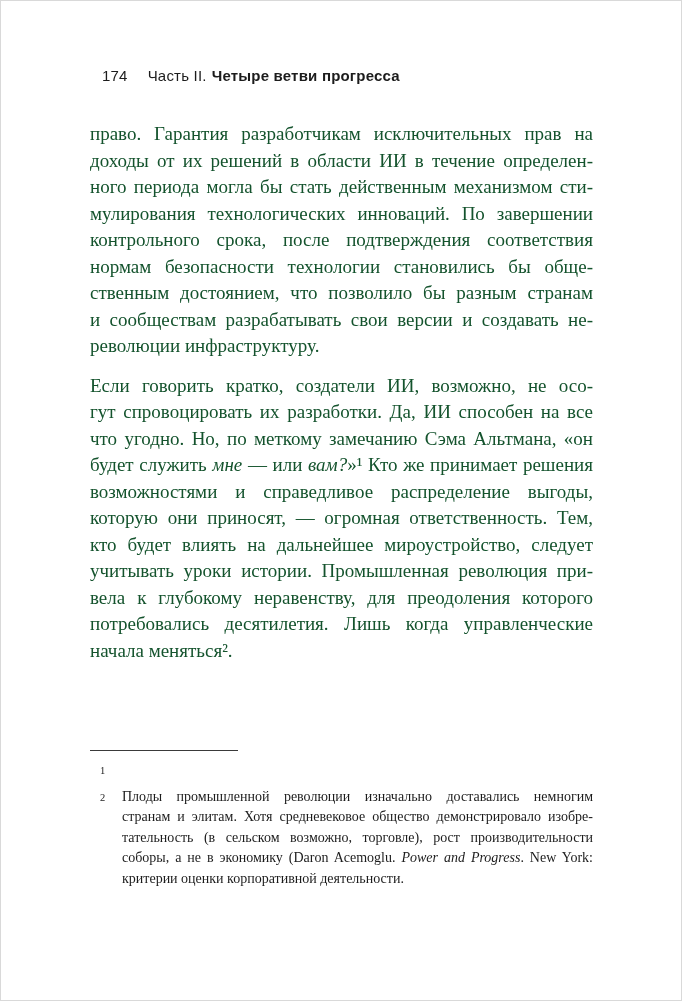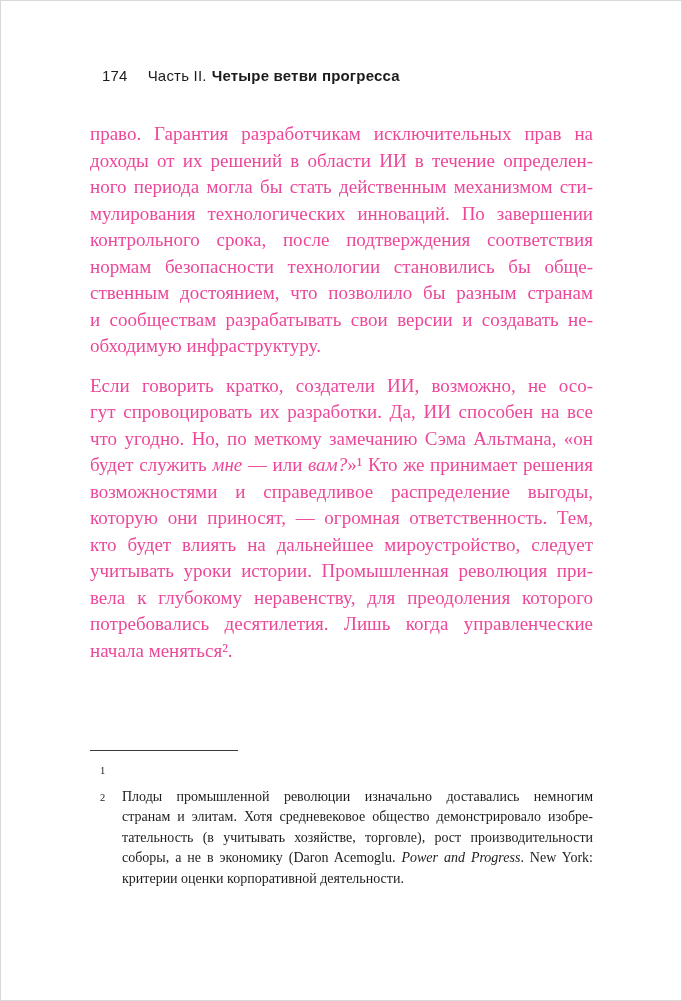--- a/index.html
+++ b/index.html
@@ -23,21 +23,21 @@
     font-family: "Liberation Sans", "DejaVu Sans", sans-serif;
     font-size: 15px; color: #1c1c1c; letter-spacing: 0.2px;
     white-space: nowrap;
   }
   .pagenum { margin-right: 20px; }
   .part-label { margin-right: 5px; }
   .part-title { font-weight: bold; }
   
   .content {
     position: absolute; top: 121px; left: 90px; width: 503px;
-    font-size: 19px; line-height: 26.5px; color: #ec4899;
+    font-size: 19px; line-height: 26.5px; color: #14532d;
   }
   .para + .para { margin-top: 13px; }
   .line { text-align: justify; text-align-last: justify; }
   .line.line-last { text-align-last: left; }
   .it { font-style: italic; }
   
   .footnotes {
     position: absolute; top: 750px; left: 90px; width: 503px;
     font-size: 14px; line-height: 20.5px; color: #1c1c1c;
   }
@@ -66,21 +66,21 @@
   <div class="content">
     <div class="para">
         <div class="line"><span>право. Гарантия разработчикам исключительных прав на</span></div>
         <div class="line"><span>доходы от их решений в области ИИ в течение определен-</span></div>
         <div class="line"><span>ного периода могла бы стать действенным механизмом сти-</span></div>
         <div class="line"><span>мулирования технологических инноваций. По завершении</span></div>
         <div class="line"><span>контрольного срока, после подтверждения соответствия</span></div>
         <div class="line"><span>нормам безопасности технологии становились бы обще-</span></div>
         <div class="line"><span>ственным достоянием, что позволило бы разным странам</span></div>
         <div class="line"><span>и сообществам разрабатывать свои версии и создавать не-</span></div>
-        <div class="line line-last"><span>обходимую инфраструктуру.</span></div>
+        <div class="line line-last"><span>революции инфраструктуру.</span></div>
       </div>
     <div class="para">
         <div class="line"><span>Если говорить кратко, создатели ИИ, возможно, не осо-</span></div>
         <div class="line"><span>гут спровоцировать их разработки. Да, ИИ способен на все</span></div>
         <div class="line"><span>что угодно. Но, по меткому замечанию Сэма Альтмана, «он</span></div>
         <div class="line"><span>будет служить </span><span class="it">мне</span><span> — или </span><span class="it">вам?</span><span>»¹ Кто же принимает решения</span></div>
         <div class="line"><span>возможностями и справедливое распределение выгоды,</span></div>
         <div class="line"><span>которую они приносят, — огромная ответственность. Тем,</span></div>
         <div class="line"><span>кто будет влиять на дальнейшее мироустройство, следует</span></div>
         <div class="line"><span>учитывать уроки истории. Промышленная революция при-</span></div>
@@ -95,20 +95,20 @@
     <div class="footnote">
       <span class="fn-marker">1</span>
       <div class="fn-text">
         </div>
     </div>
     <div class="footnote">
       <span class="fn-marker">2</span>
       <div class="fn-text">
           <div class="line"><span>Плоды промышленной революции изначально доставались немногим</span></div>
           <div class="line"><span>странам и элитам. Хотя средневековое общество демонстрировало изобре-</span></div>
-          <div class="line"><span>тательность (в учитывать хозяйстве, торговле), рост производительности</span></div>
+          <div class="line"><span>тательность (в сельском возможно, торговле), рост производительности</span></div>
           <div class="line"><span>соборы, а не в экономику (Daron Acemoglu. </span><span class="it">Power and Progress</span><span>. New York:</span></div>
           <div class="line line-last"><span>критерии оценки корпоративной деятельности.</span></div>
         </div>
     </div>
   </div>
 
 </div>
 
 </body></html>

